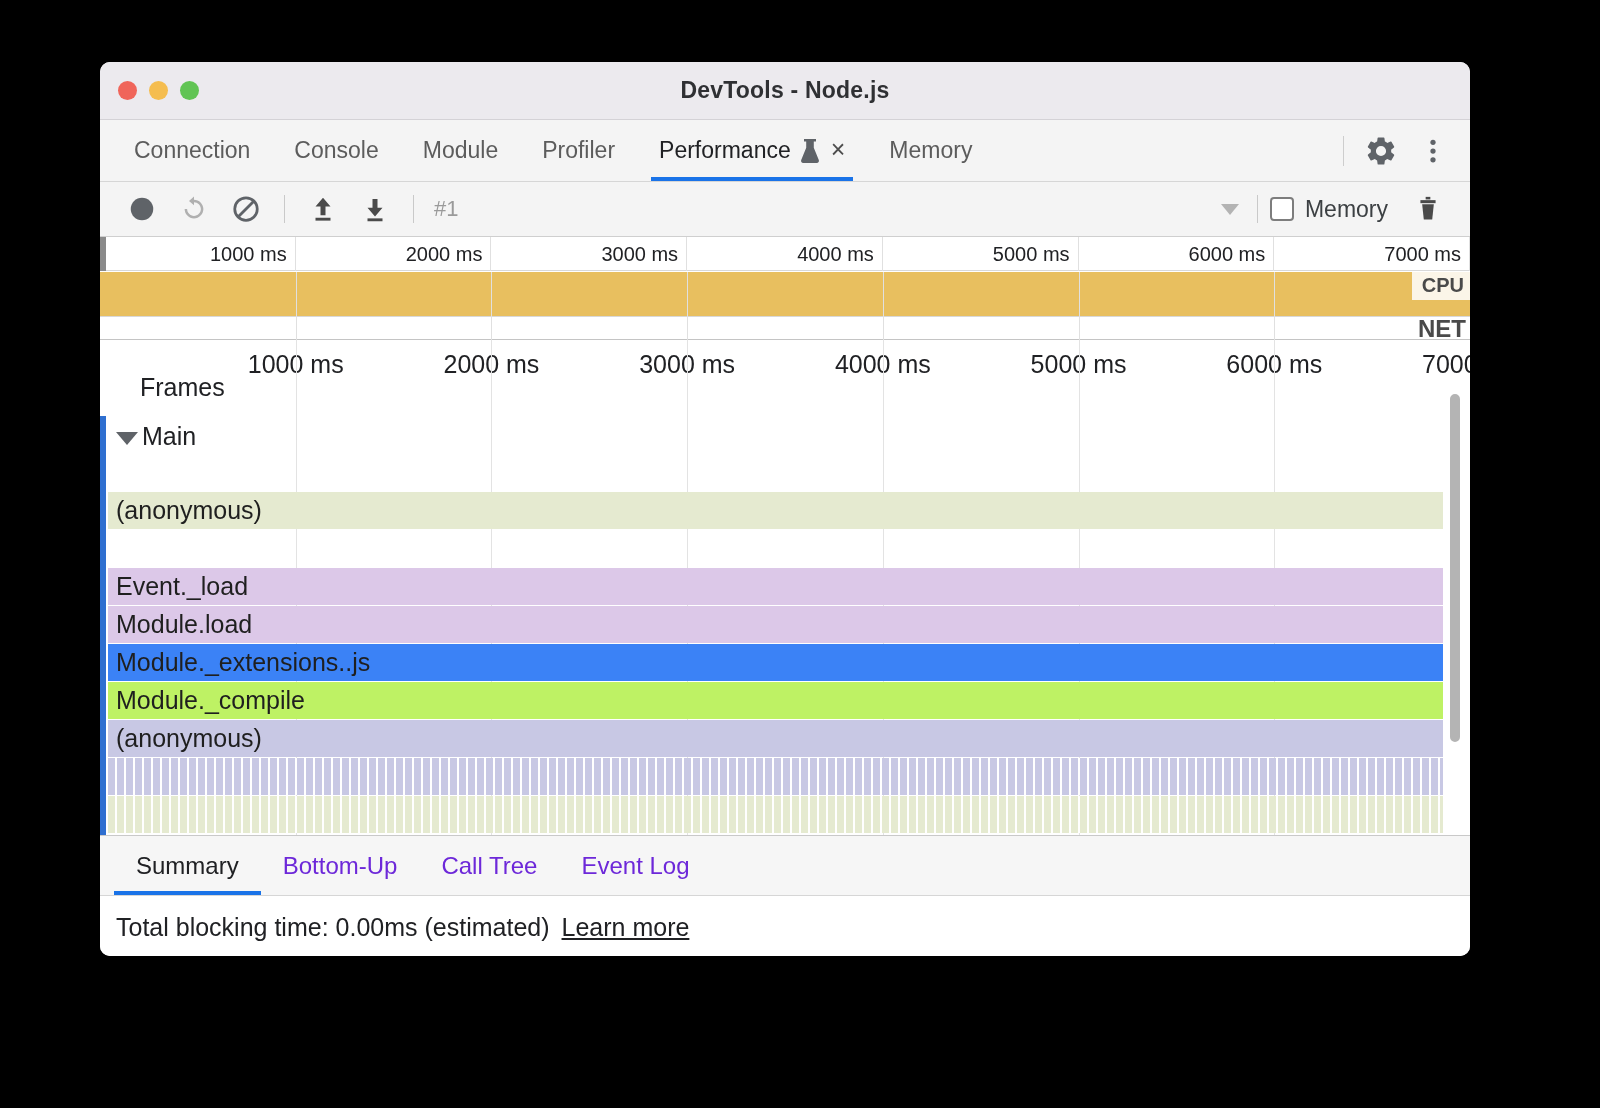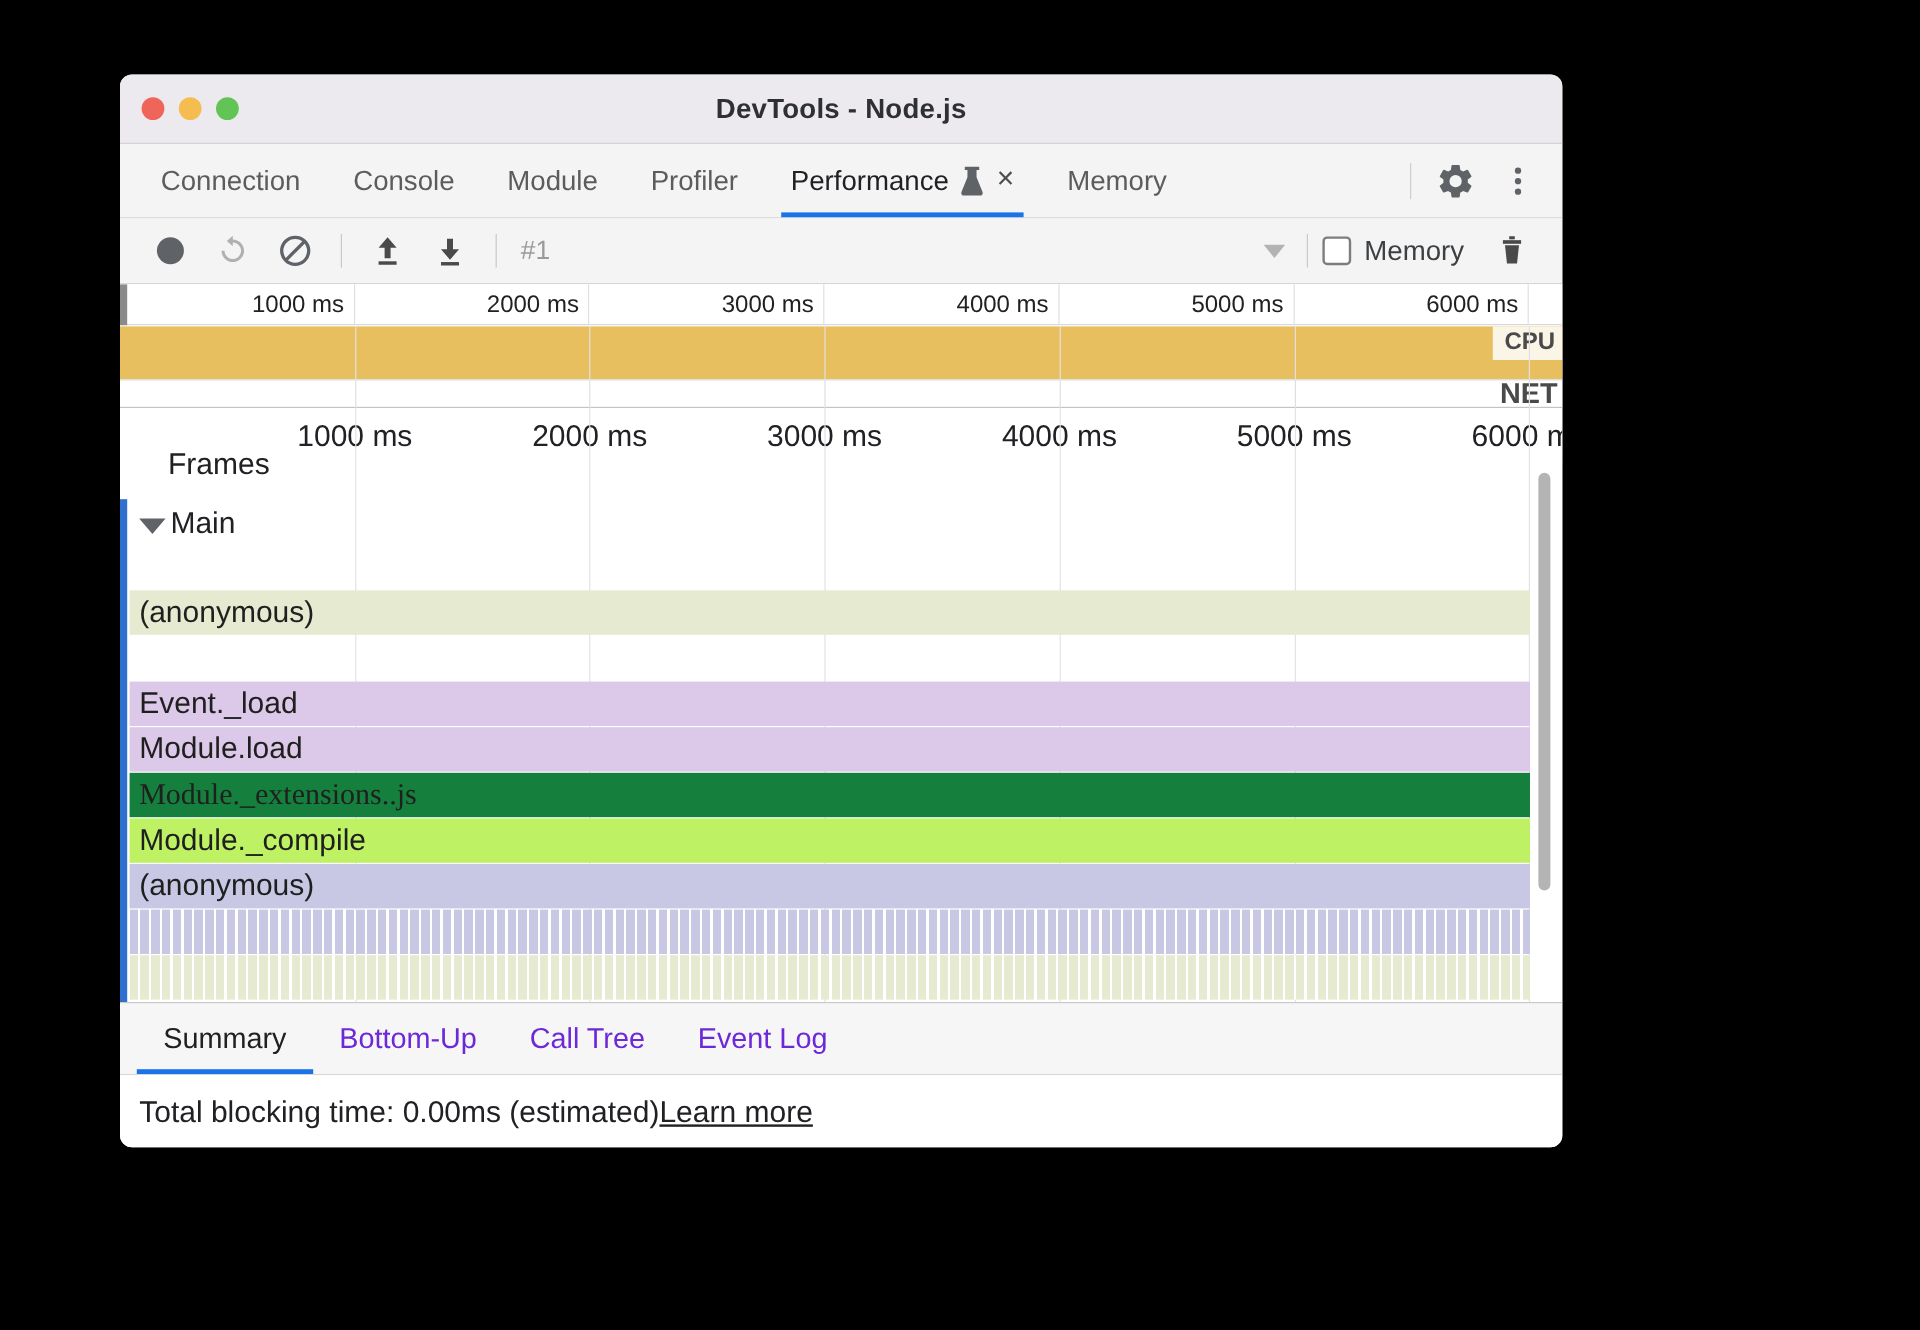--- a/index.html
+++ b/index.html
@@ -5,21 +5,21 @@
   * { box-sizing: border-box; margin: 0; padding: 0; }
   html, body {
     width: 1600px; height: 1108px;
     background: #000;
     font-family: "Liberation Sans", sans-serif;
     overflow: hidden;
   }
   .window {
     position: absolute;
     left: 100px; top: 62px;
-    width: 1202px; height: 894px;
+    width: 1370px; height: 894px;
     background: #fff;
     border-radius: 10px;
     overflow: hidden;
     box-shadow: 0 2px 18px rgba(0,0,0,.5);
   }
 
   
   .titlebar {
     position: relative;
     height: 58px;
@@ -208,21 +208,21 @@
   .btab.active::after {
     content: ""; position: absolute; left: 0; right: 0; bottom: 0;
     height: 4px; background: #1a73e8;
   }
   .statusbar {
     height: 62px; background: #fff;
     display: flex; align-items: center; padding-left: 16px;
     font-size: 25px; color: #202124;
   }
   .statuslink {
-    text-decoration: underline; color: #202124; cursor: pointer;
+    text-decoration: underline; color: #202124; margin-left: 12px; cursor: pointer;
   }
 </style>
 </head>
 <body>
 
 <div class="window">
 
   <div class="titlebar">
     <div class="traffic">
       <div class="dot red"></div>
@@ -371,21 +371,21 @@
       <div class="fl-gridline" style="left: 1174.29px;"></div>
       <div class="bar" style="top: 152px; background: rgb(229, 234, 208);">
         <span>(anonymous)</span>
       </div>
       <div class="bar" style="top: 228px; background: rgb(220, 200, 232);">
         <span>Event._load</span>
       </div>
       <div class="bar" style="top: 266px; background: rgb(220, 200, 232);">
         <span>Module.load</span>
       </div>
-      <div class="bar" style="top: 304px; background: #15803d; font-family: Liberation Serif, serif;">
+      <div class="bar" style="top: 304px; background: #3b82f6;">
         <span>Module._extensions..js</span>
       </div>
       <div class="bar" style="top: 342px; background: #bef264;">
         <span>Module._compile</span>
       </div>
       <div class="bar" style="top: 380px; background: rgb(200, 200, 228);">
         <span>(anonymous)</span>
       </div>
       <div class="striperow" style="top: 418px; background: repeating-linear-gradient(90deg, rgb(200, 200, 228) 0px, rgb(200, 200, 228) 7px, rgb(255, 255, 255) 7px, rgb(255, 255, 255) 9px);"></div>
       <div class="striperow" style="top: 456px; background: repeating-linear-gradient(90deg, rgb(229, 234, 208) 0px, rgb(229, 234, 208) 7px, rgb(255, 255, 255) 7px, rgb(255, 255, 255) 9px);"></div>

